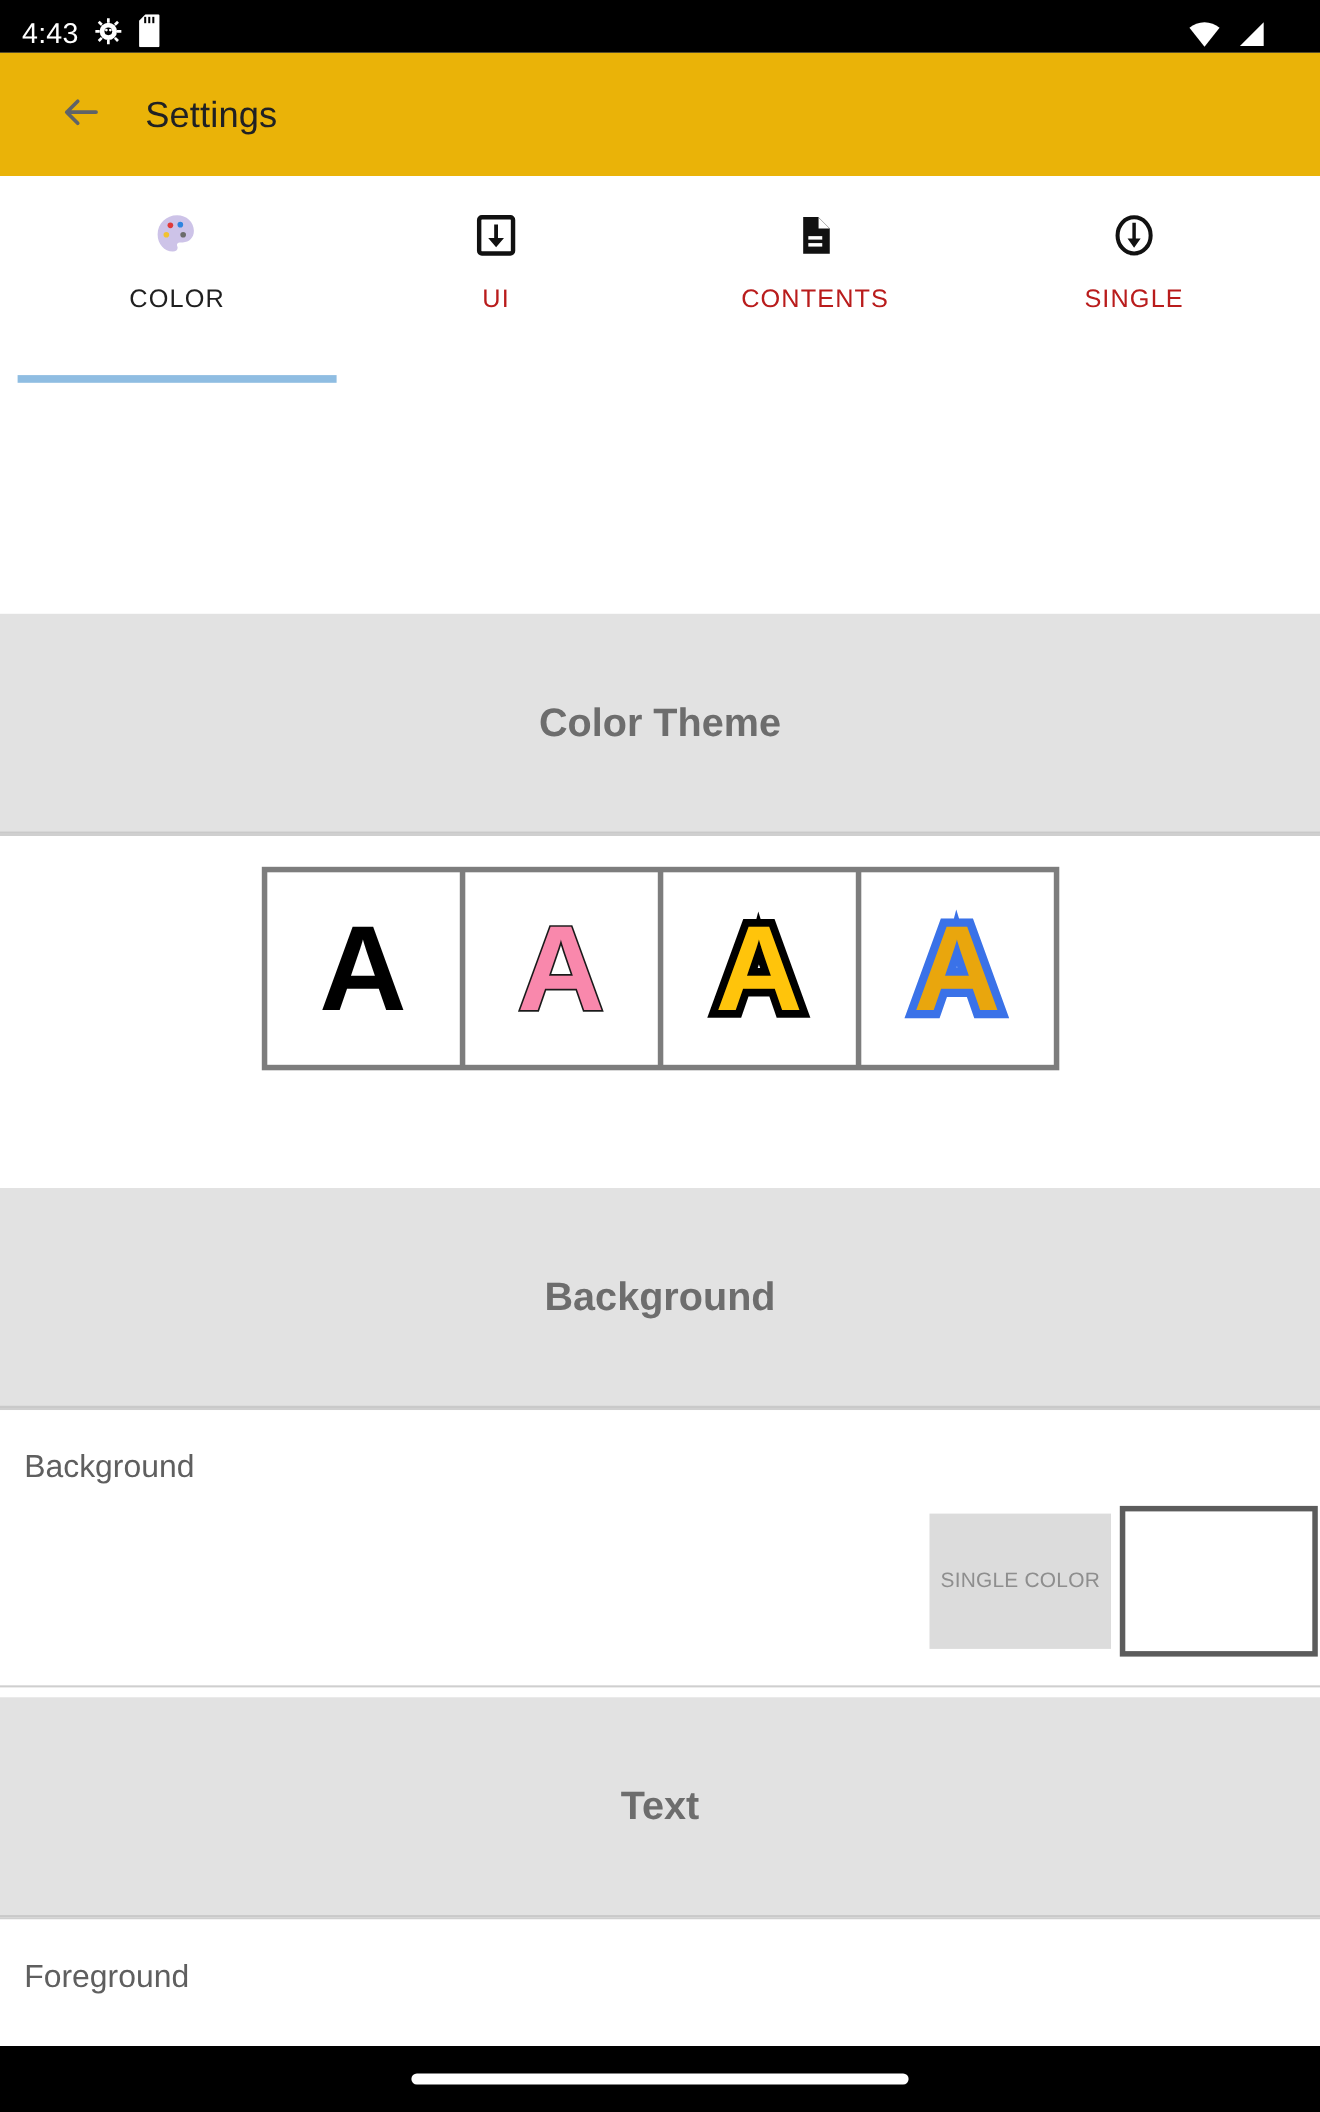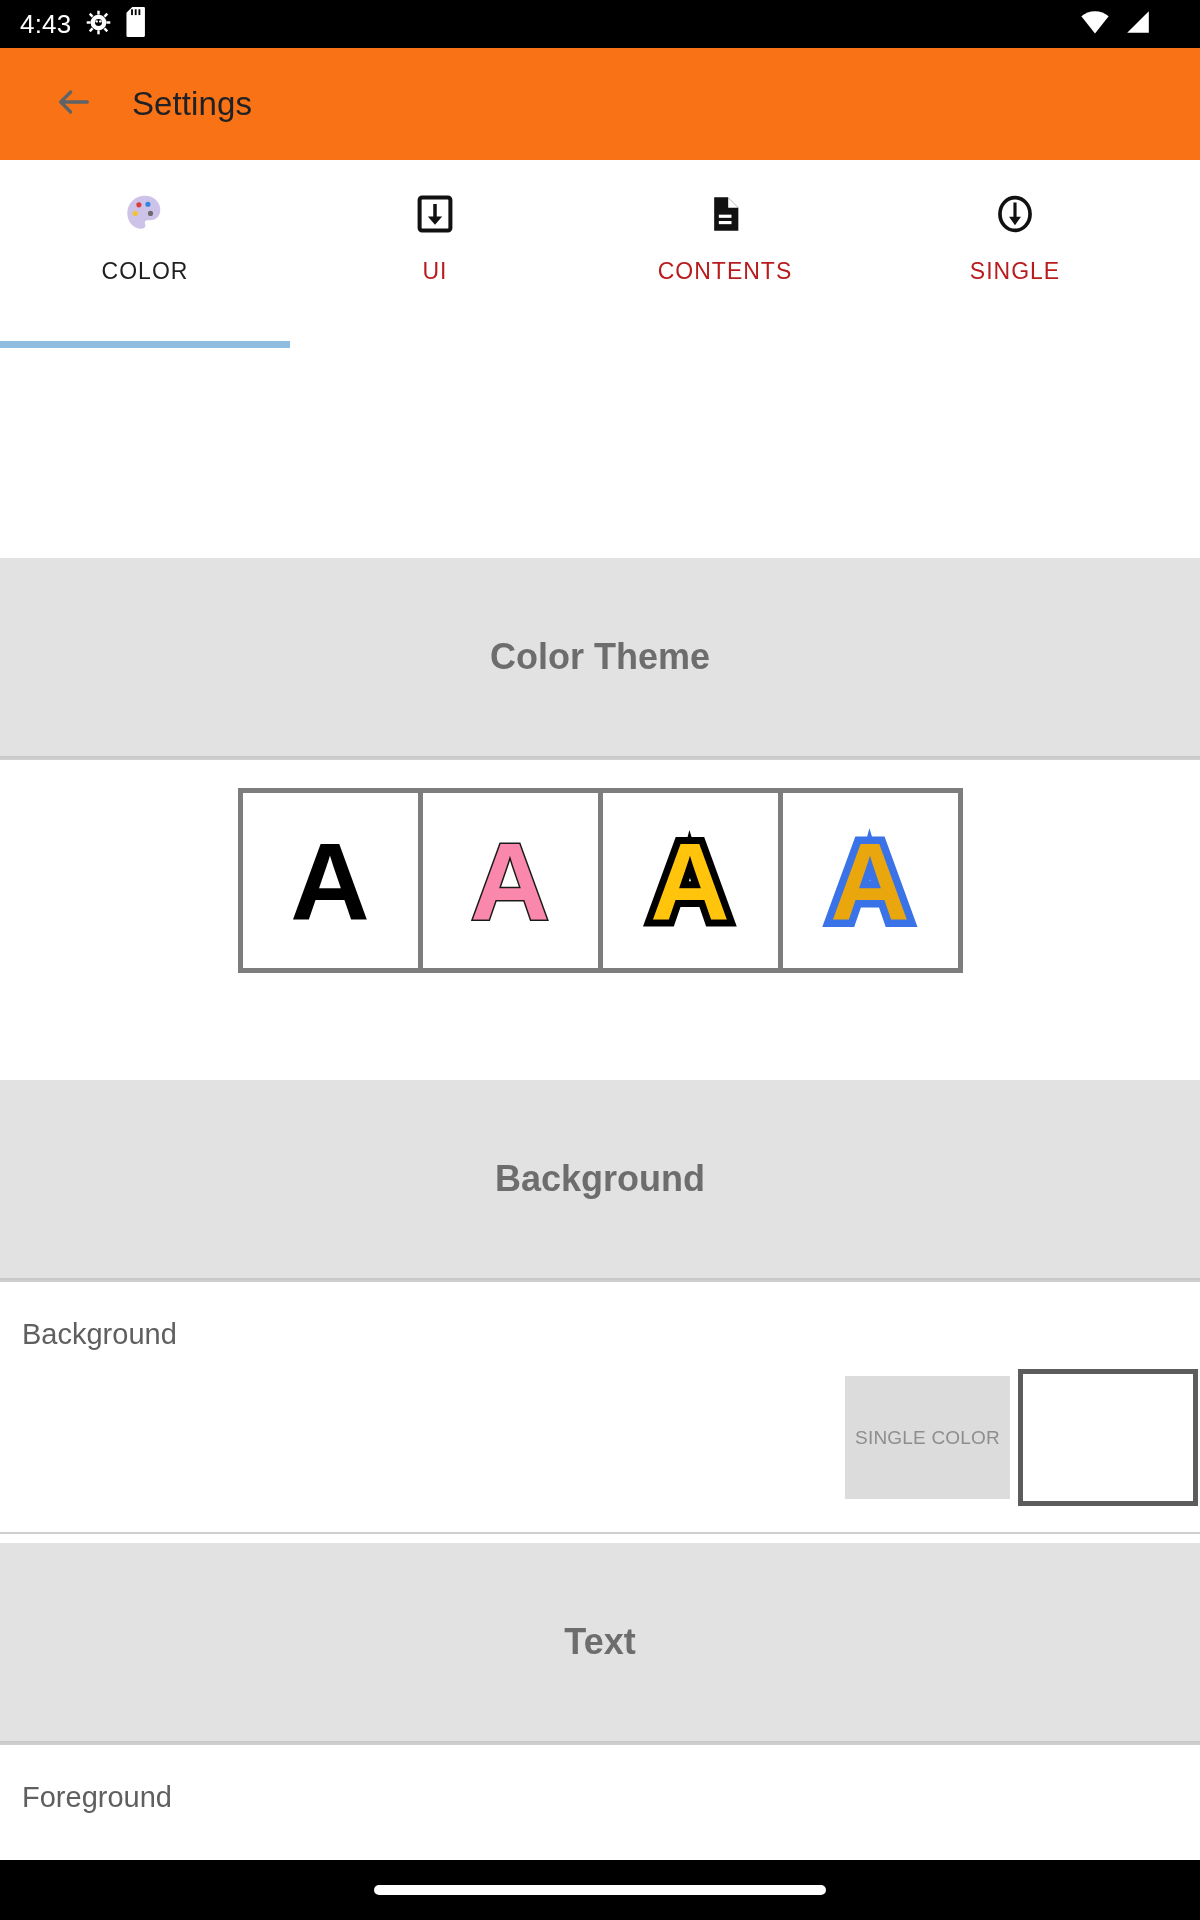--- a/index.html
+++ b/index.html
@@ -4,37 +4,37 @@
 <style>
   * { margin:0; padding:0; box-sizing:border-box; }
   html,body { width:1200px; height:1920px; background:#ffffff;
     font-family:"Liberation Sans", sans-serif; overflow:hidden; }
 
   .screen { position:relative; width:1200px; height:1920px; background:#fff; }
 
   
   .statusbar {
     position:absolute; top:0; left:0; width:1200px; height:48px;
-    background:#000; color:#fff; display:flex; align-items:center;
+    background:#000; color:#fff; display:flex; align-items:flex-end;
     padding:0 20px; }
   .sb-left { display:flex; align-items:center; gap:14px; }
   .sb-clock { font-size:26px; font-weight:400; letter-spacing:.2px; color:#fff; }
   .sb-right { margin-left:auto; display:flex; align-items:center; gap:14px; padding-right:28px;}
   .ic { display:block; }
 
   
   .appbar { position:absolute; top:48px; left:0; width:1200px; height:112px;
-    background:#f97316; display:flex; align-items:center; }
+    background:#eab308; display:flex; align-items:center; }
   .back-btn { width:72px; height:72px; margin-left:38px; display:flex;
     align-items:center; justify-content:center; }
   .appbar-title { font-size:33px; color:#202124; margin-left:22px;
     font-weight:400; letter-spacing:.1px; }
 
   
-  .tabs { position:absolute; top:160px; left:0; width:1160px; height:188px;
+  .tabs { position:absolute; top:160px; left:16px; width:1160px; height:188px;
     background:#fff; display:flex; }
   .tab { flex:1 1 0; position:relative; display:flex; flex-direction:column;
     align-items:center; justify-content:flex-start; padding-top:26px; }
   .tab-icon { height:56px; display:flex; align-items:center; justify-content:center; }
   .tab-label { margin-top:16px; font-size:23px; letter-spacing:1.0px;
     color:#b91c1c; font-weight:400; }
   .tab.active .tab-label { color:#1f1f1f; }
   .tab-underline { position:absolute; left:0; bottom:0; width:100%; height:7px;
     background:transparent; }
   .tab.active .tab-underline { background:#8fbde2; }

